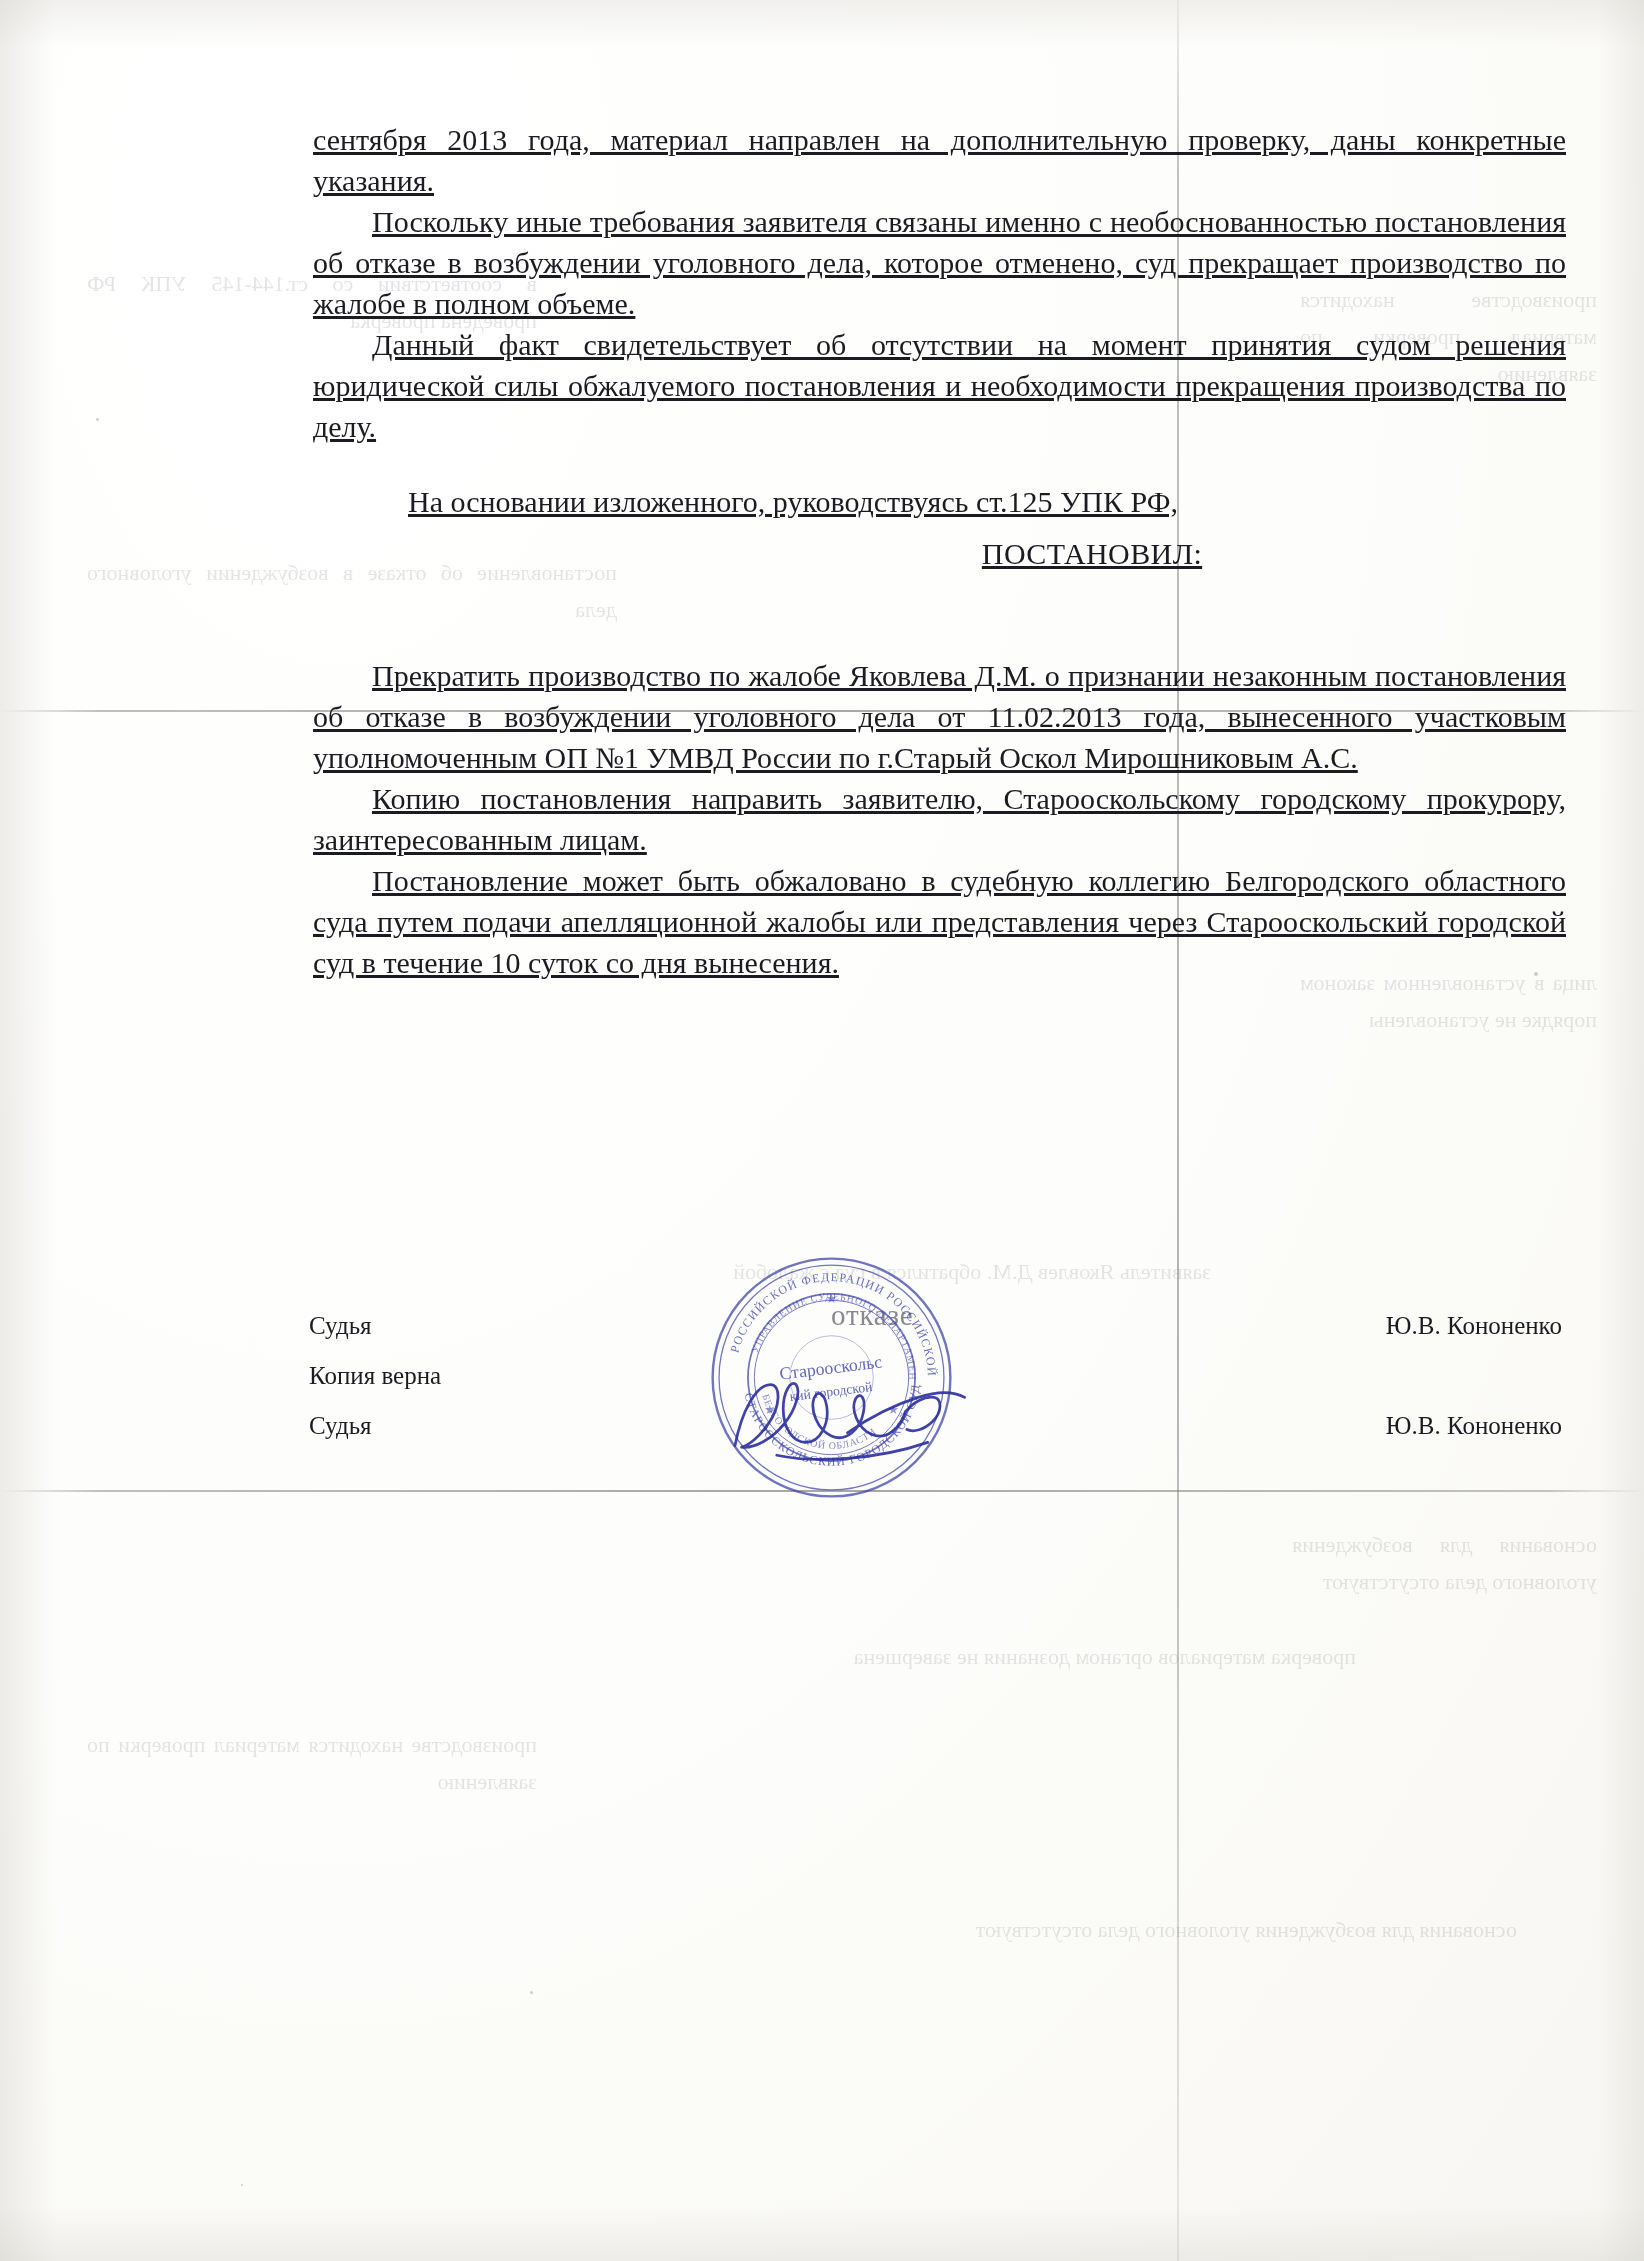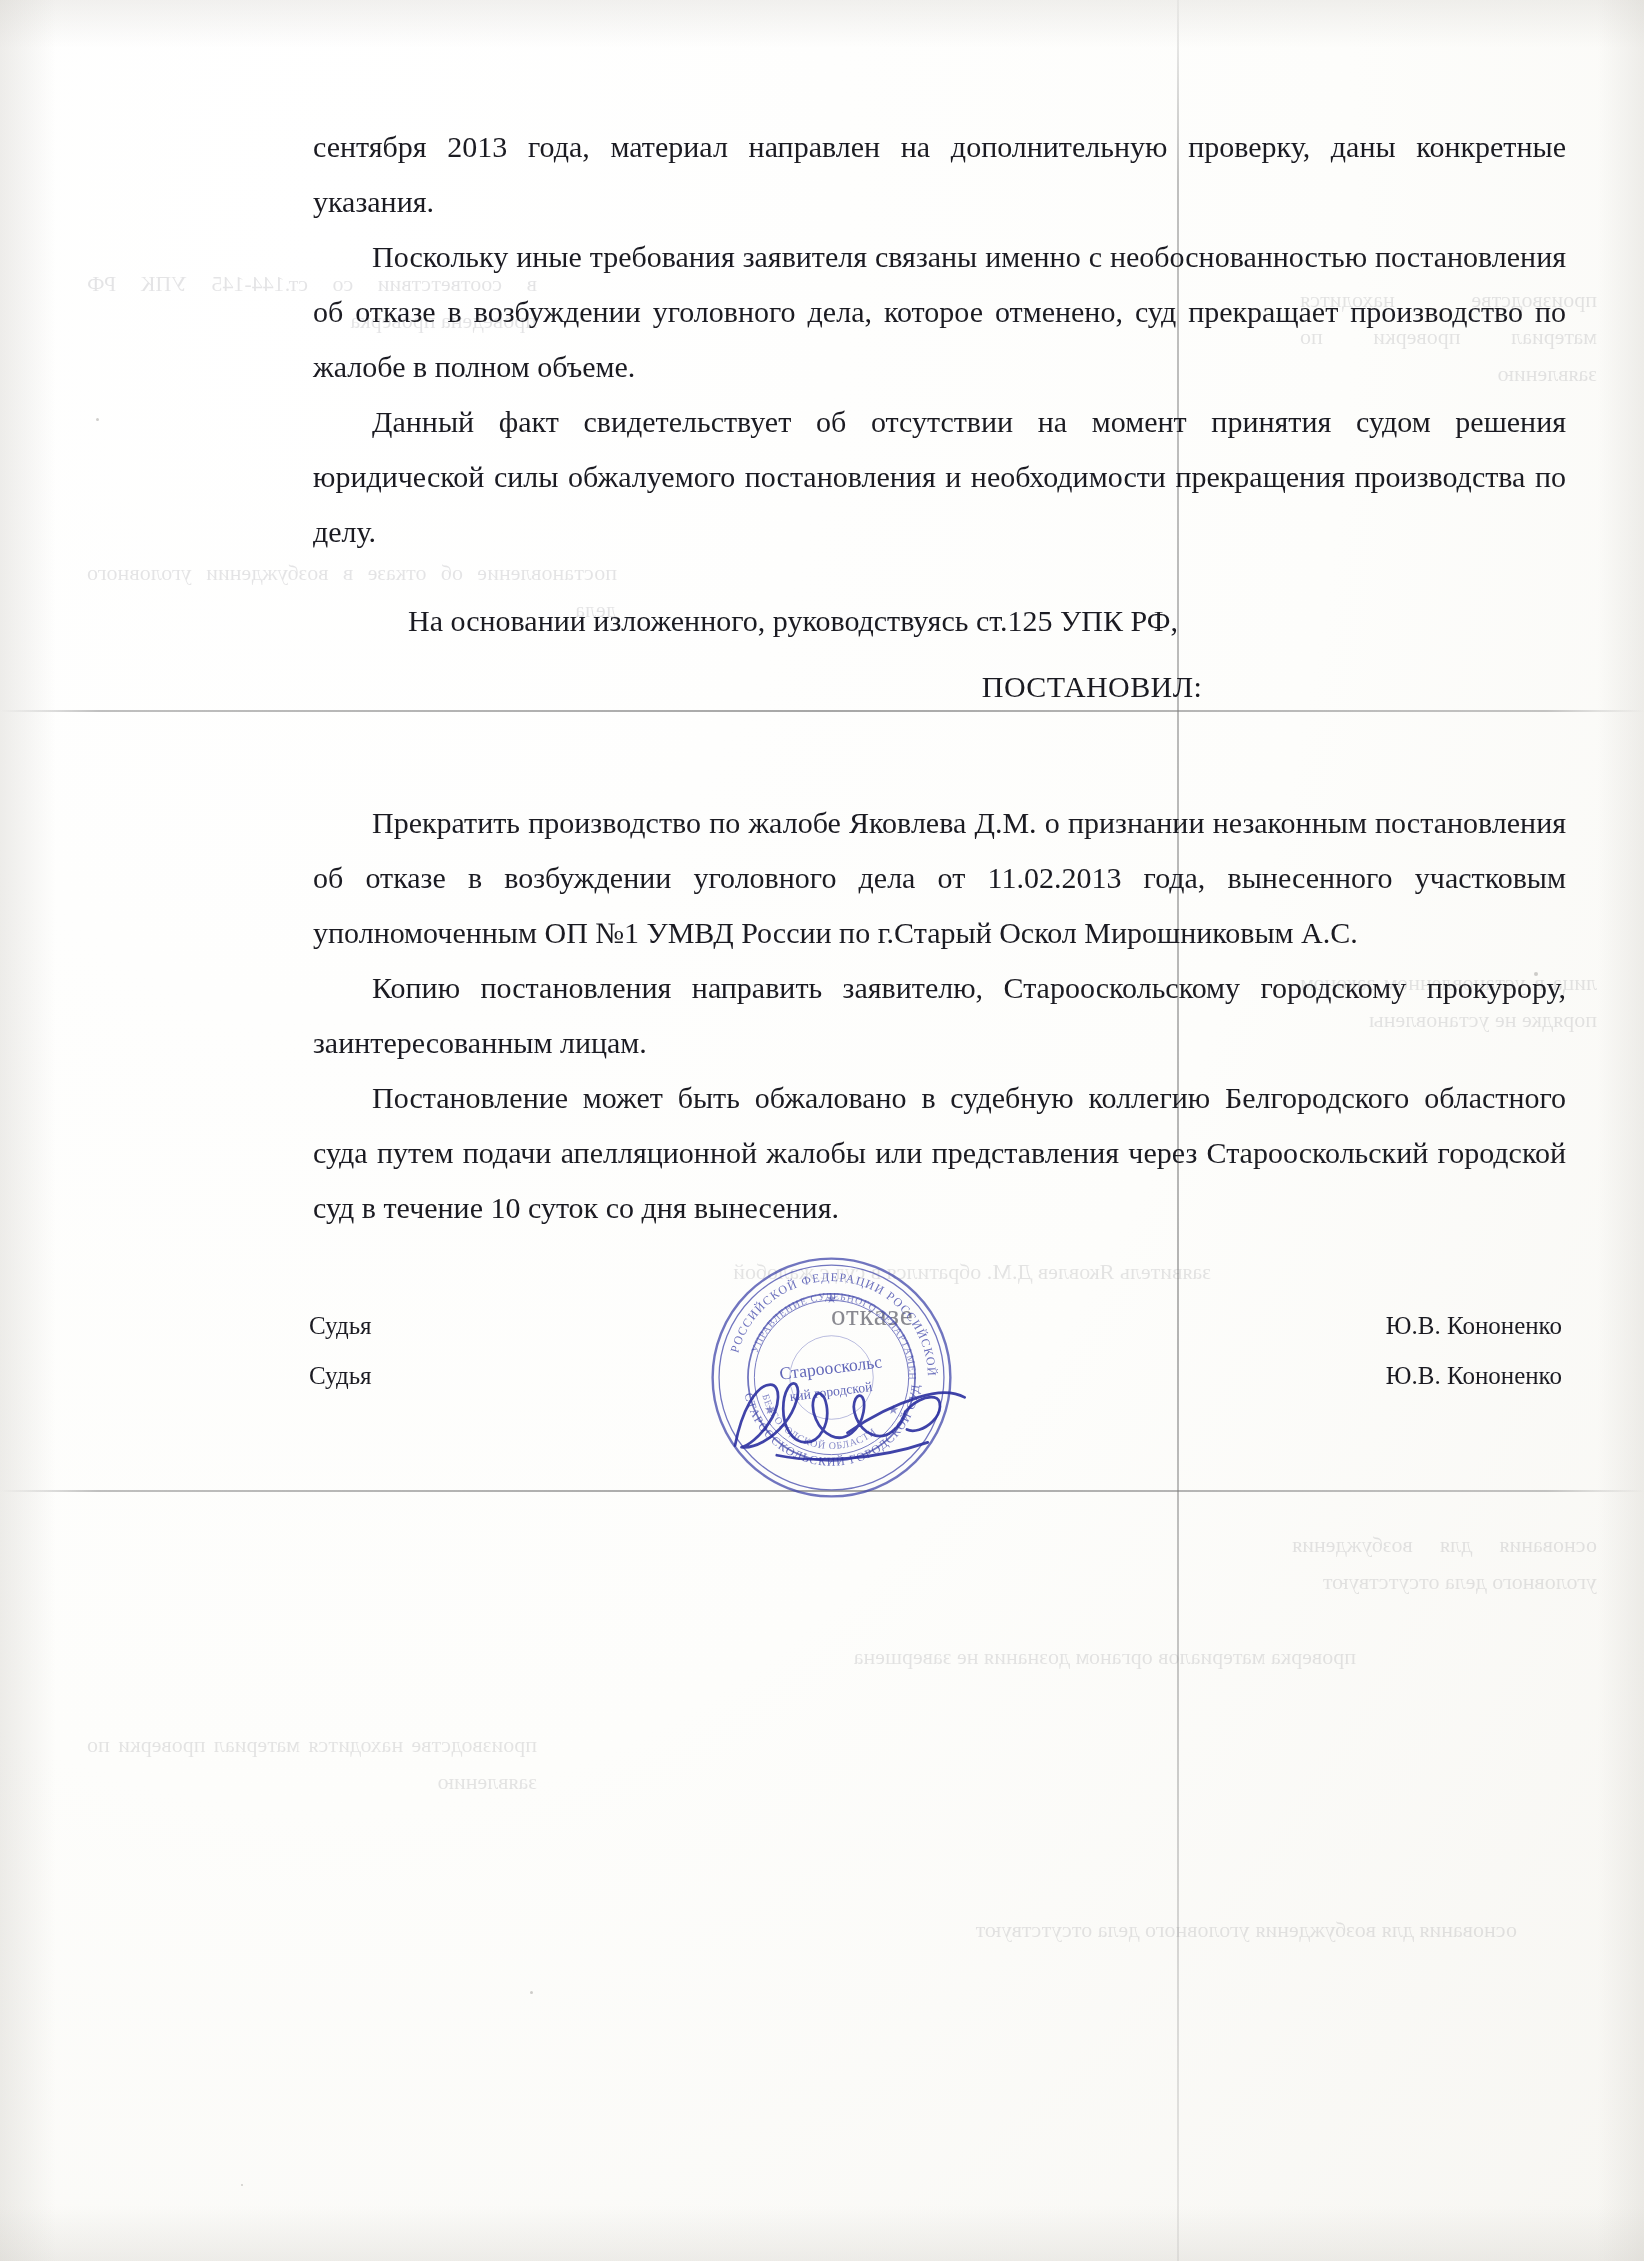--- a/index.html
+++ b/index.html
@@ -71,23 +71,24 @@
     white-space: pre-wrap;
   }
 
   
   #doc {
     position: absolute;
     left: 313px;
     top: 119px;
     width: 1253px;
     font-size: 30px;
-    line-height: 55px;
+    line-height: 41px;
     text-align: justify;
     text-justify: inter-word;
+    text-decoration: underline;
   }
   #doc p {
     margin: 0;
   }
   .indent {
     text-indent: 59px;
   }
   .gap-sm { height: 11.2px; }
   .gap-md { height: 34px; }
   .gap-lg { height: 47px; }
@@ -207,20 +208,24 @@
 
     <p class="indent">Прекратить производство по жалобе Яковлева Д.М. о признании незаконным постановления об отказе в возбуждении уголовного дела от 11.02.2013 года, вынесенного участковым уполномоченным ОП №1 УМВД России по г.Старый Оскол Мирошниковым А.С.</p>
     <p class="indent">Копию постановления направить заявителю, Старооскольскому городскому прокурору, заинтересованным лицам.</p>
     <p class="indent">Постановление может быть обжаловано в судебную коллегию Белгородского областного суда путем подачи апелляционной жалобы или представления через Старооскольский городской суд в течение 10 суток со дня вынесения.</p>
   </div>
 
   <div id="signblock">
     <div class="sigrow">
       <span class="left">Судья</span>
       <span class="right">Ю.В. Кононенко</span>
+    </div>
+    <div class="sigrow">
+      <span class="left">Копия верна</span>
+      <span class="right"></span>
     </div>
     <div class="sigrow">
       <span class="left">Судья</span>
       <span class="right">Ю.В. Кононенко</span>
     </div>
   </div>
 
   <div id="sigword">отказе</div>
 
   <div id="stamp">

